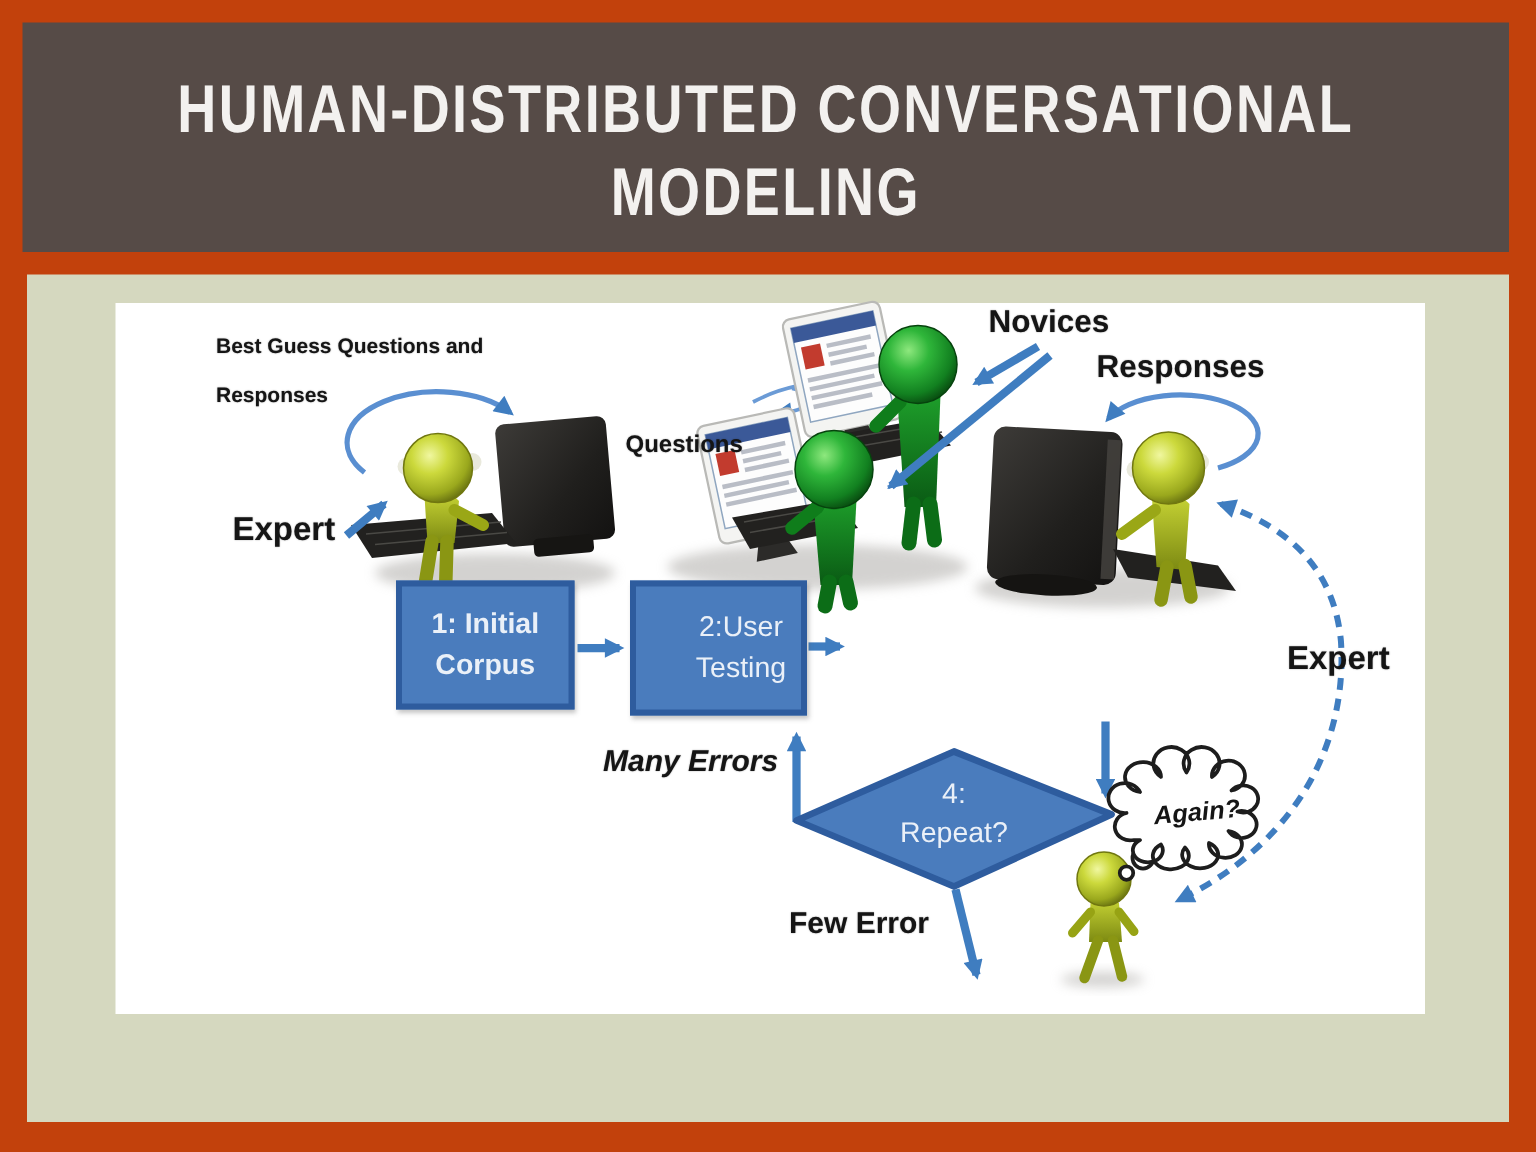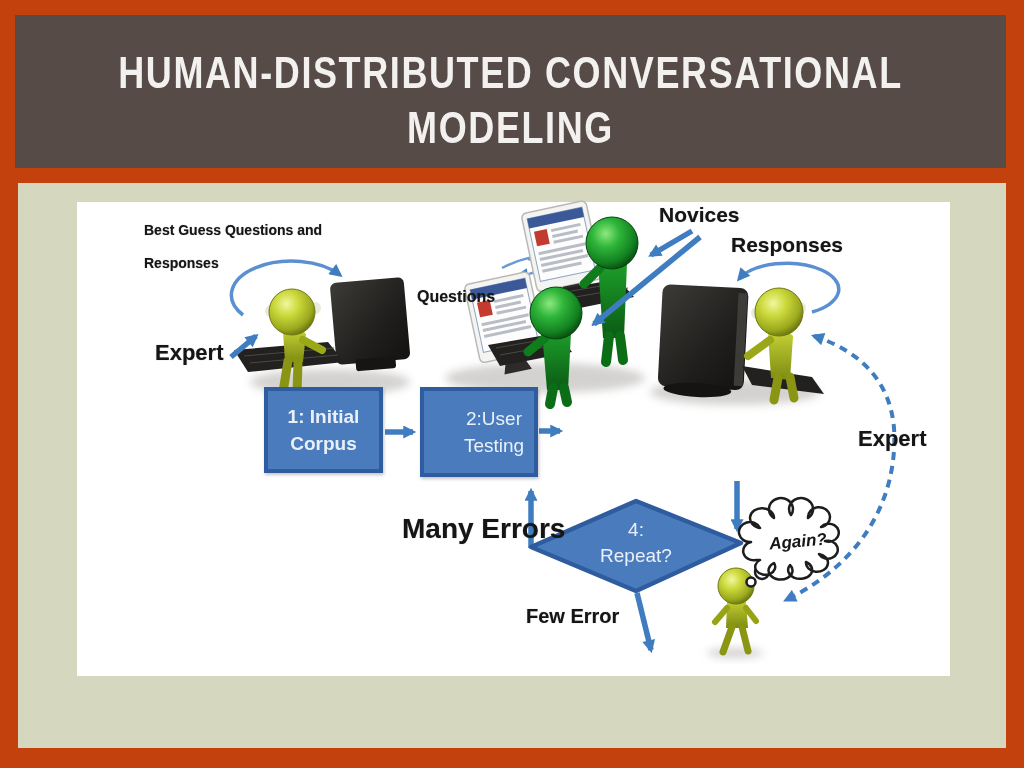--- a/index.html
+++ b/index.html
@@ -27,21 +27,21 @@
   .diagram-svg{position:absolute;left:0;top:0;width:1024px;height:768px;z-index:2;}
 
   .dlabel{position:absolute;z-index:3;color:var(--label-text);font-weight:bold;
     white-space:pre-line;text-shadow:0 0 1px rgba(20,20,20,.45);}
   .lbl-best-guess{left:144px;top:214px;font-size:14px;line-height:33px;width:290px;}
   .lbl-expert-left{left:155px;top:340px;font-size:22px;}
   .lbl-questions{left:417px;top:249px;font-size:16px;margin-top:39px;}
   .lbl-novices{left:648px;top:203px;font-size:21px;margin-left:11px;}
   .lbl-responses{left:731px;top:233px;font-size:21px;}
   .lbl-expert-right{left:858px;top:426px;font-size:22px;}
-  .lbl-many-errors{left:402px;top:513px;font-size:28px;}
+  .lbl-many-errors{left:402px;top:497px;font-size:20px;font-style:italic;}
   .lbl-few-errors{left:526px;top:605px;font-size:20px;}
   .lbl-again{left:756px;top:532px;width:84px;text-align:center;font-size:17px;
     font-style:italic;transform:rotate(-5deg);text-shadow:none;}
 
   .flow-node{position:absolute;z-index:3;background:var(--node-fill);
     border:4px solid var(--node-border);color:var(--node-text);
     display:flex;align-items:center;justify-content:center;text-align:center;
     font-size:19px;line-height:27px;white-space:pre-line;
     box-shadow:1px 2px 3px rgba(90,90,90,.35);}
   .node-1{left:264px;top:387px;width:119px;height:86px;font-weight:bold;}

